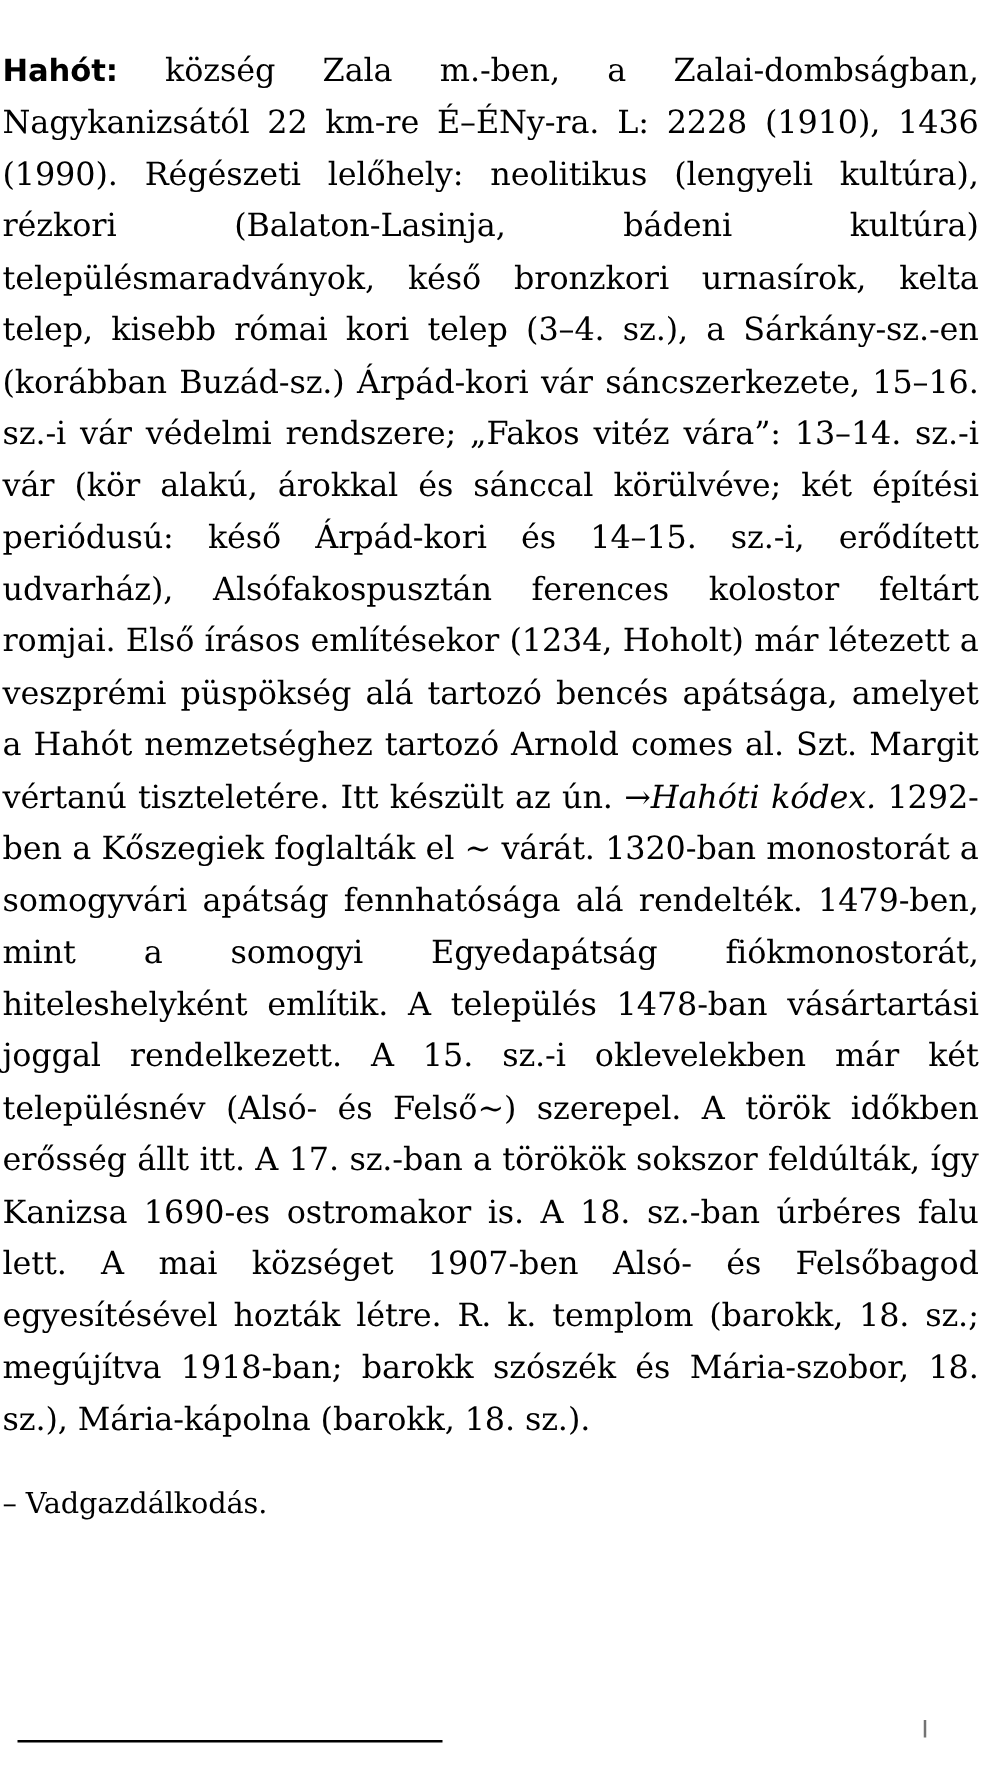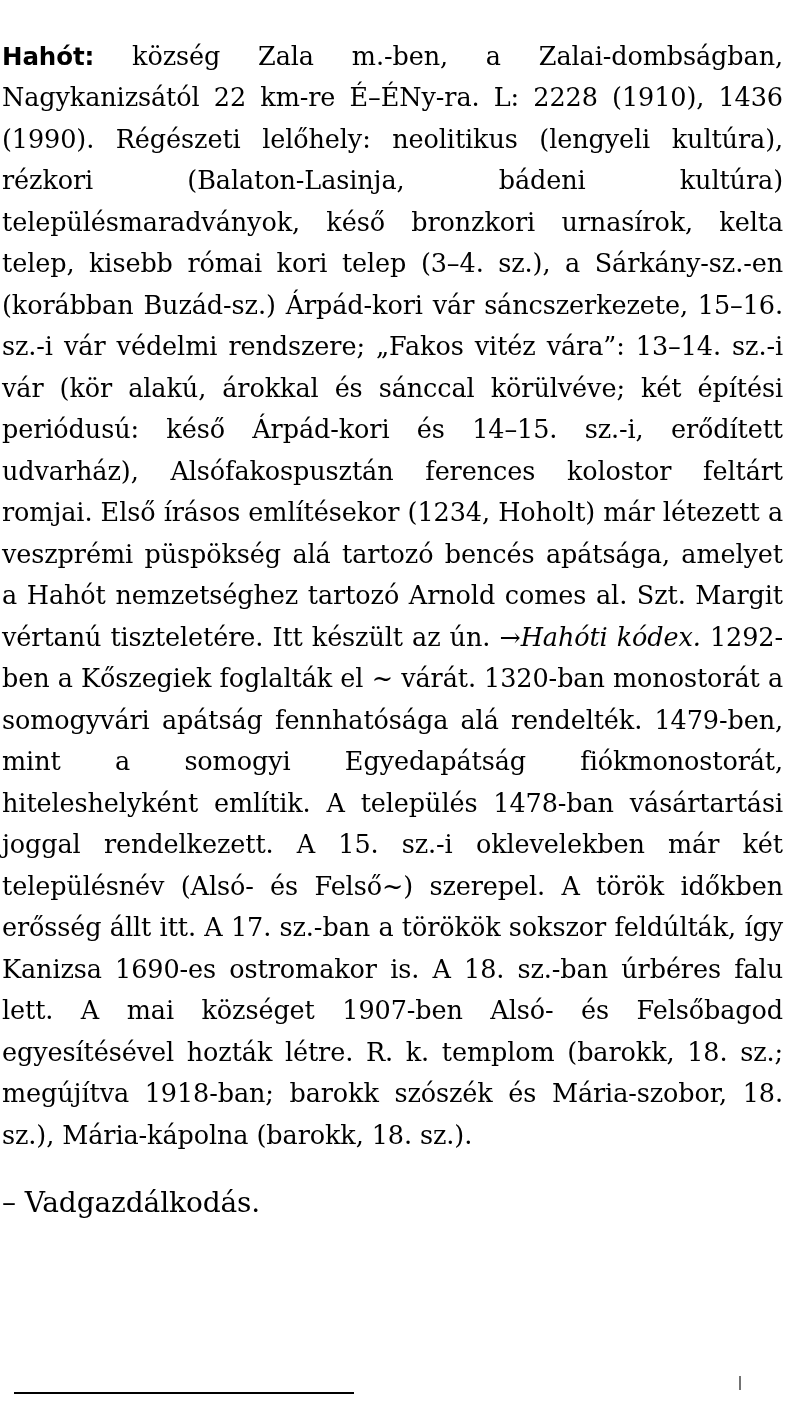--- a/index.html
+++ b/index.html
@@ -45,21 +45,21 @@
     text-justify: inter-word;
     letter-spacing: -0.1px;
   }
   .secondary .headword2 {
     font-family: "DejaVu Sans", sans-serif;
     font-weight: bold;
     font-size: 24.5px;
   }
   .last-line {
     margin-top: 0;
-    font-size: 28px;
+    font-size: 23px;
     line-height: 41.5px;
     text-align: left;
     letter-spacing: -0.1px;
   }
   .footer-rule {
     position: absolute;
     left: 14px;
     bottom: 18px;
     width: 340px;
     height: 2px;

